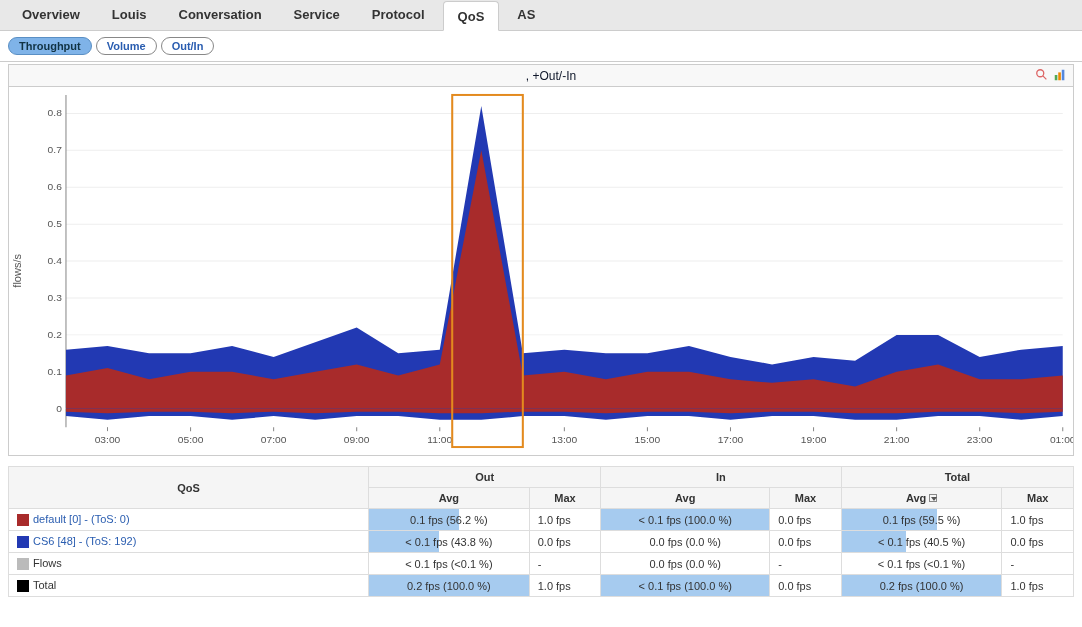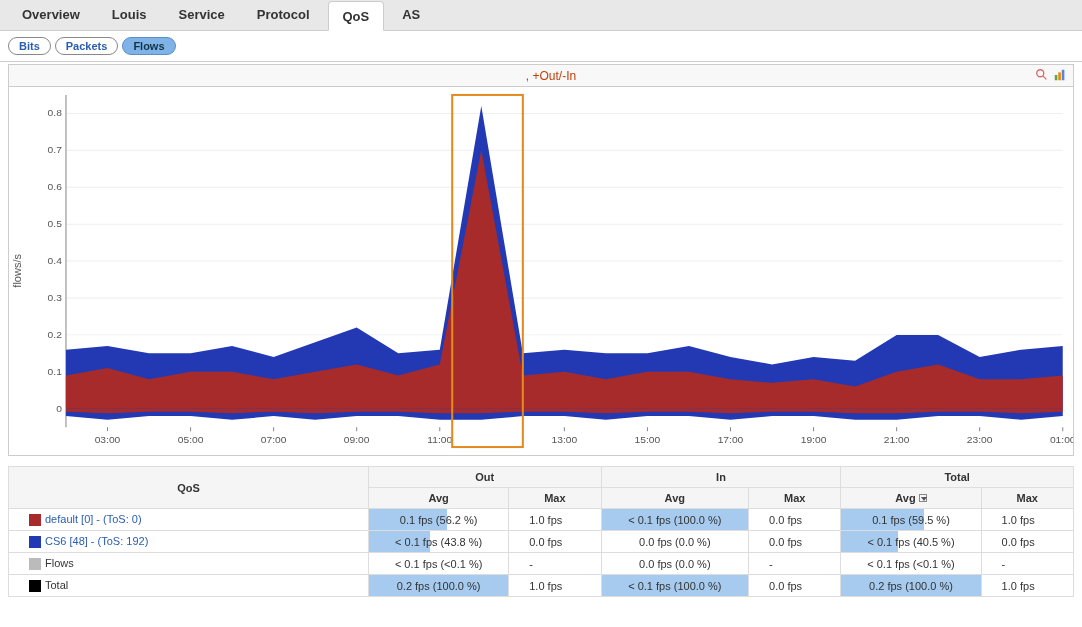--- a/index.html
+++ b/index.html
@@ -7,70 +7,71 @@
 .tabs { display: flex; background: #e8e8e8; border-bottom: 1px solid #ccc; padding: 0 8px; gap: 4px; height: 31px; }
 .tab { padding: 7px 14px; cursor: pointer; font-size: 13px; color: #333; font-weight: bold; }
 .tab.active { background: #fff; border: 1px solid #ccc; border-bottom: 1px solid #fff; border-radius: 4px 4px 0 0; position: relative; top: 1px; }
 .subbar { display: flex; justify-content: space-between; padding: 6px 8px; border-bottom: 1px solid #ccc; }
 .pill-group { display: flex; gap: 4px; }
 .pill { padding: 2px 10px; border-radius: 10px; border: 1px solid #888; font-size: 11px; cursor: pointer; background: #fff; color: #2a5db0; font-weight: bold; }
 .pill.active { background: #7fb3e8; color: #134; border-color: #5a8fc4; }
 .chart-wrap { padding: 2px 8px 4px 8px; }
 .chart-title-bar { display: flex; justify-content: center; align-items: center; position: relative; background: #f8f8f8; border: 1px solid #ccc; border-bottom: none; height: 22px; font-size: 12px; }
 .chart-title-bar .title-main { font-weight: bold; }
-.chart-title-bar .title-sub { color: #c2410c; margin-left: 20px; }
+.chart-title-bar .title-sub { color: #0f172a; margin-left: 20px; }
 .chart-title-icons { position: absolute; right: 6px; top: 3px; display: flex; gap: 4px; }
 .icon-mag { width: 14px; height: 14px; display: inline-block; }
 .icon-chart { width: 14px; height: 14px; display: inline-block; }
 .chart-body { border: 1px solid #ccc; height: 370px; position: relative; display: flex; }
 .ylabel { writing-mode: vertical-rl; transform: rotate(180deg); font-size: 11px; color: #555; padding: 0 2px; align-self: center; width: 18px; text-align: center; }
 .chart-canvas { flex: 1; position: relative; }
 svg.chart-svg { width: 100%; height: 100%; }
 .xaxis-label { font-size: 10px; fill: #555; }
 .yaxis-label { font-size: 10px; fill: #555; text-anchor: end; }
 .gridline { stroke: #eee; stroke-width: 1; }
 .axisline { stroke: #888; stroke-width: 1; }
 .area-default { fill: #a82b2b; }
 .area-cs6 { fill: #2239b3; }
 .area-in { fill: #2239b3; }
 .area-in-default { fill: #a82b2b; }
 .highlight-box { fill: none; stroke: #e38a1e; stroke-width: 2; }
 .tbl-wrap { padding: 6px 8px; }
 table.qos { width: 100%; border-collapse: collapse; font-size: 11px; }
-table.qos th, table.qos td { border: 1px solid #ddd; padding: 4px 20px; }
+table.qos th, table.qos td { border: 1px solid #ddd; padding: 4px 8px; }
 table.qos th { background: #f5f5f5; font-weight: bold; text-align: center; }
 table.qos td.ql { color: #2a5db0; }
 .swatch { display: inline-block; width: 12px; height: 12px; vertical-align: middle; margin-right: 4px; }
 .sw-default { background: #a82b2b; }
 .sw-cs6 { background: #2239b3; }
 .sw-others { background: #bbb; }
 .sw-total { background: #000; }
 .barcell { position: relative; }
 .barcell .bar { position: absolute; left: 0; top: 0; bottom: 0; background: #a6cbef; z-index: 0; }
 .barcell .txt { position: relative; z-index: 1; padding: 2px 12px; display: block; text-align: center; }
 .sort-ind { display: inline-block; width: 8px; height: 8px; border: 1px solid #888; margin-left: 3px; position: relative; }
 .sort-ind::after { content: ''; position: absolute; left: 1px; top: 2px; border-left: 3px solid transparent; border-right: 3px solid transparent; border-top: 4px solid #555; }
 </style>
 </head>
 <body>
 
 <div class="tabs" id="main-tabs">
     <div class="tab">Overview</div>
     <div class="tab">Louis</div>
+    <div class="tab">Conversation</div>
     <div class="tab">Service</div>
     <div class="tab">Protocol</div>
     <div class="tab active">QoS</div>
     <div class="tab">AS</div>
   </div>
 
 <div class="subbar">
-  <div class="pill-group" id="pills-right">
-      <span class="pill">Bits</span>
-      <span class="pill">Packets</span>
-      <span class="pill active">Flows</span>
+  <div class="pill-group" id="pills-left">
+      <span class="pill active">Throughput</span>
+      <span class="pill">Volume</span>
+      <span class="pill">Out/In</span>
     </div>
 </div>
 
 <div class="chart-wrap">
   <div class="chart-title-bar">
     <span class="title-sub">, +Out/-In</span>
     <div class="chart-title-icons">
       <span class="icon-mag">
         <svg viewBox="0 0 16 16">
             <circle cx="6" cy="6" r="4" fill="none" stroke="#d66" stroke-width="1.5"></circle>

